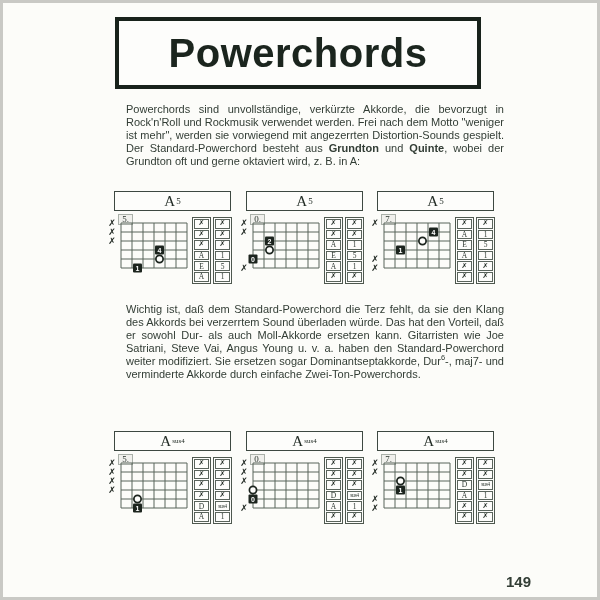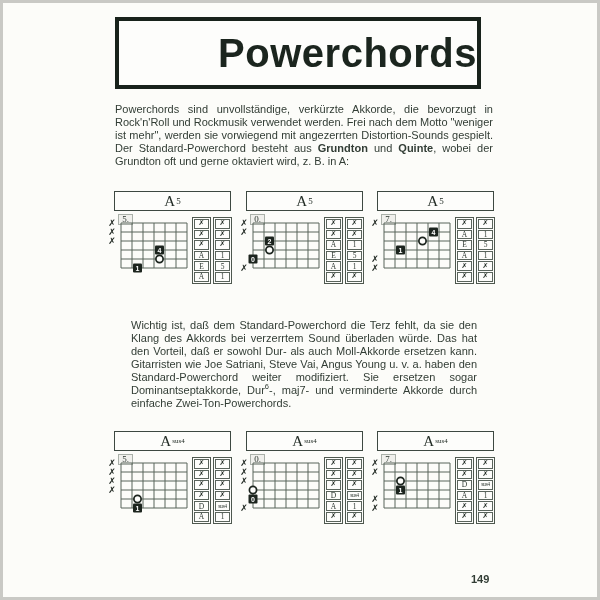--- a/index.html
+++ b/index.html
@@ -1,48 +1,48 @@
 <!DOCTYPE html>
 <html><head>
 <meta charset="utf-8">
 <style>
   html,body{margin:0;padding:0;}
   body{width:600px;height:600px;position:relative;background:#c9c9c5;font-family:"Liberation Sans",sans-serif;}
   .sheet{position:absolute;inset:3px;background:#fcfcf9;overflow:hidden;}
   .title-box{position:absolute;left:112px;top:14px;width:366px;height:72px;border:4px solid #18221b;
-             background:#fdfdfb;display:flex;align-items:center;justify-content:flex-end;box-sizing:border-box;}
+             background:#fdfdfb;display:flex;align-items:center;justify-content:center;box-sizing:border-box;}
   .title-box h1{margin:0;font-size:40px;font-weight:bold;color:#1b251e;letter-spacing:0.5px;
                 font-family:"Liberation Sans",sans-serif;}
-  .para{position:absolute;left:112px;width:378px;font-size:11px;line-height:13px;color:#323d35;
+  .para{position:absolute;left:123px;width:378px;font-size:11px;line-height:13px;color:#323d35;
         text-align:justify;}
   .para sup{font-size:7.5px;line-height:0;}
   #para1{top:100px;}
   #para2{top:300px;}
-  #para2 p{margin:16px;}
+  #para2 p{margin:0;}
   .chord-row{position:absolute;left:105px;width:420px;height:92px;}
   #chord-row-0{top:188px;}
   #chord-row-1{top:428px;}
   .diagram{position:absolute;top:0;width:132px;height:92px;}
   .chord-label-box{position:absolute;left:6px;top:0;width:117px;height:20px;border:1.5px solid #3d4841;
                    background:#fdfdfb;display:flex;align-items:center;justify-content:center;box-sizing:border-box;
                    font-family:"Liberation Serif",serif;font-size:15px;color:#232d26;}
   .chord-label-box sup{font-size:9px;line-height:0;margin-left:1px;}
   .chord-label-box sup.small{font-size:7px;}
   .pos-box{position:absolute;left:10px;top:23px;min-width:15px;height:11px;padding:0 1px;
            border:1px solid #aab0a9;background:#f0f0ec;box-sizing:border-box;
            font-family:"Liberation Serif",serif;font-size:9px;line-height:9px;text-align:center;color:#2c362f;}
   svg.board{position:absolute;left:0;top:26px;}
   .note-table{position:absolute;left:84px;top:26px;display:flex;gap:2px;}
   .nt-col{border:1px solid #4e584f;background:#fdfdfb;padding:1px;display:flex;flex-direction:column;gap:1px;}
   .nt-cell{width:13px;height:7.6px;border:1px solid #5a645c;display:flex;align-items:center;justify-content:center;
            font-family:"Liberation Serif",serif;font-size:7.5px;line-height:7px;color:#2c362f;}
   .nt-cell .x-mark{font-family:"DejaVu Sans",sans-serif;font-weight:bold;font-size:7px;color:#1d271f;}
   .nt-cell .small{font-size:5.5px;letter-spacing:-0.3px;}
-  .page-number{position:absolute;left:468px;top:570px;width:60px;text-align:left;
-               font-size:11px;font-weight:bold;color:#323d35;}
+  .page-number{position:absolute;left:468px;top:570px;width:60px;text-align:right;
+               font-size:15px;font-weight:bold;color:#323d35;}
 </style>
 </head>
 <body>
 
 <div class="sheet">
 
   <div class="title-box">
     <h1>Powerchords</h1>
   </div>
 

